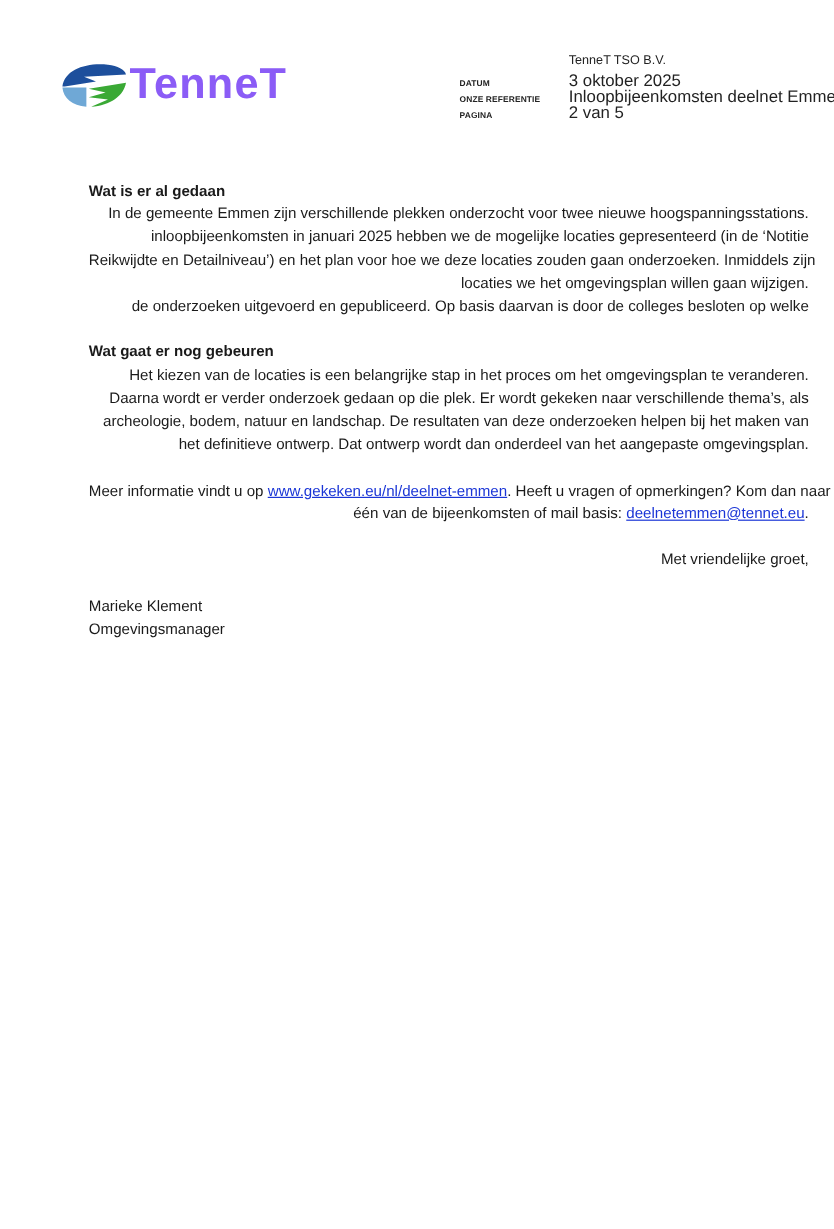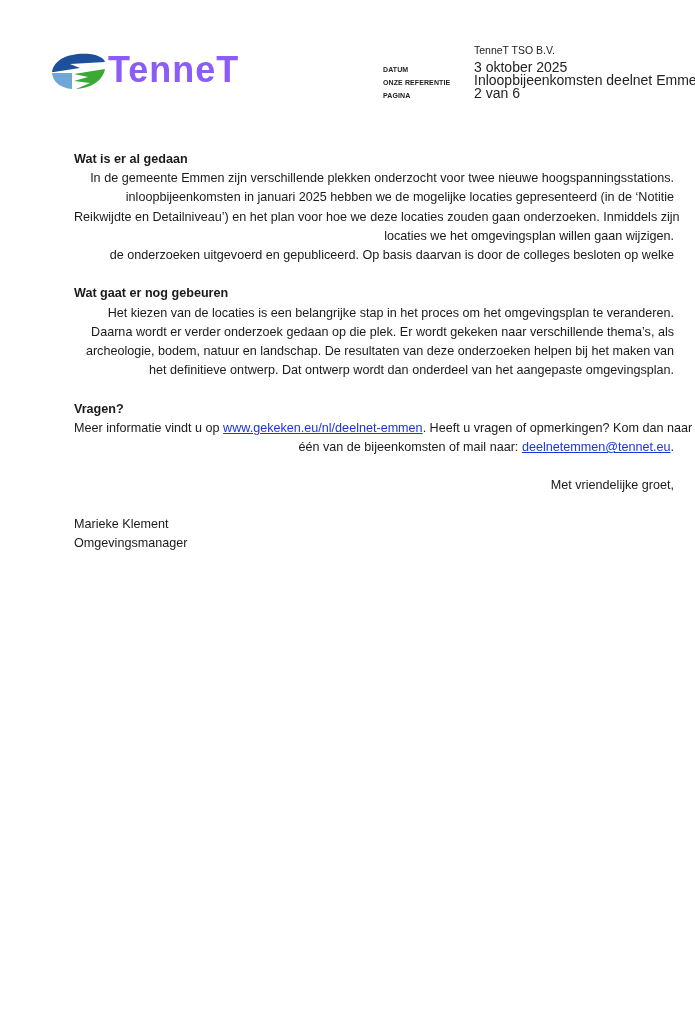--- a/index.html
+++ b/index.html
@@ -34,21 +34,21 @@
 
 <div class="meta">
   <span class="company">TenneT TSO B.V.</span>
   <div class="row" style="top:15px;">
     <span class="lbl">DATUM</span><span class="val">3 oktober 2025</span>
   </div>
   <div class="row" style="top:28px;">
     <span class="lbl">ONZE REFERENTIE</span><span class="val">Inloopbijeenkomsten deelnet Emmen</span>
   </div>
   <div class="row" style="top:41px;">
-    <span class="lbl">PAGINA</span><span class="val">2 van 6</span>
+    <span class="lbl">PAGINA</span><span class="val">2 van 5</span>
   </div>
 </div>
 
 <div class="content">
   <div class="section">
     <h2>Wat is er al gedaan</h2>
     <p>
       <span class="line">In de gemeente Emmen zijn verschillende plekken onderzocht voor twee nieuwe hoogspanningsstations.</span>
       <span class="line">inloopbijeenkomsten in januari 2025 hebben we de mogelijke locaties gepresenteerd (in de ‘Notitie</span>
       <span class="line">Reikwijdte en Detailniveau’) en het plan voor hoe we deze locaties zouden gaan onderzoeken. Inmiddels zijn</span>
@@ -59,24 +59,23 @@
   <div class="section">
     <h2>Wat gaat er nog gebeuren</h2>
     <p>
       <span class="line">Het kiezen van de locaties is een belangrijke stap in het proces om het omgevingsplan te veranderen.</span>
       <span class="line">Daarna wordt er verder onderzoek gedaan op die plek. Er wordt gekeken naar verschillende thema’s, als</span>
       <span class="line">archeologie, bodem, natuur en landschap. De resultaten van deze onderzoeken helpen bij het maken van</span>
       <span class="line">het definitieve ontwerp. Dat ontwerp wordt dan onderdeel van het aangepaste omgevingsplan.</span>
     </p>
   </div>
   <div class="section">
-    <h2>Vragen?</h2>
     <p>
       <span class="line"><span>Meer informatie vindt u op </span><a class="link">www.gekeken.eu/nl/deelnet-emmen</a><span>. Heeft u vragen of opmerkingen? Kom dan naar</span></span>
-      <span class="line"><span>één van de bijeenkomsten of mail naar: </span><a class="link">deelnetemmen@tennet.eu</a><span>.</span></span>
+      <span class="line"><span>één van de bijeenkomsten of mail basis: </span><a class="link">deelnetemmen@tennet.eu</a><span>.</span></span>
     </p>
   </div>
   <p>Met vriendelijke groet,</p>
   <div>
     <span class="line">Marieke Klement</span>
     <span class="line">Omgevingsmanager</span>
   </div>
 </div>
 
 </body></html>

